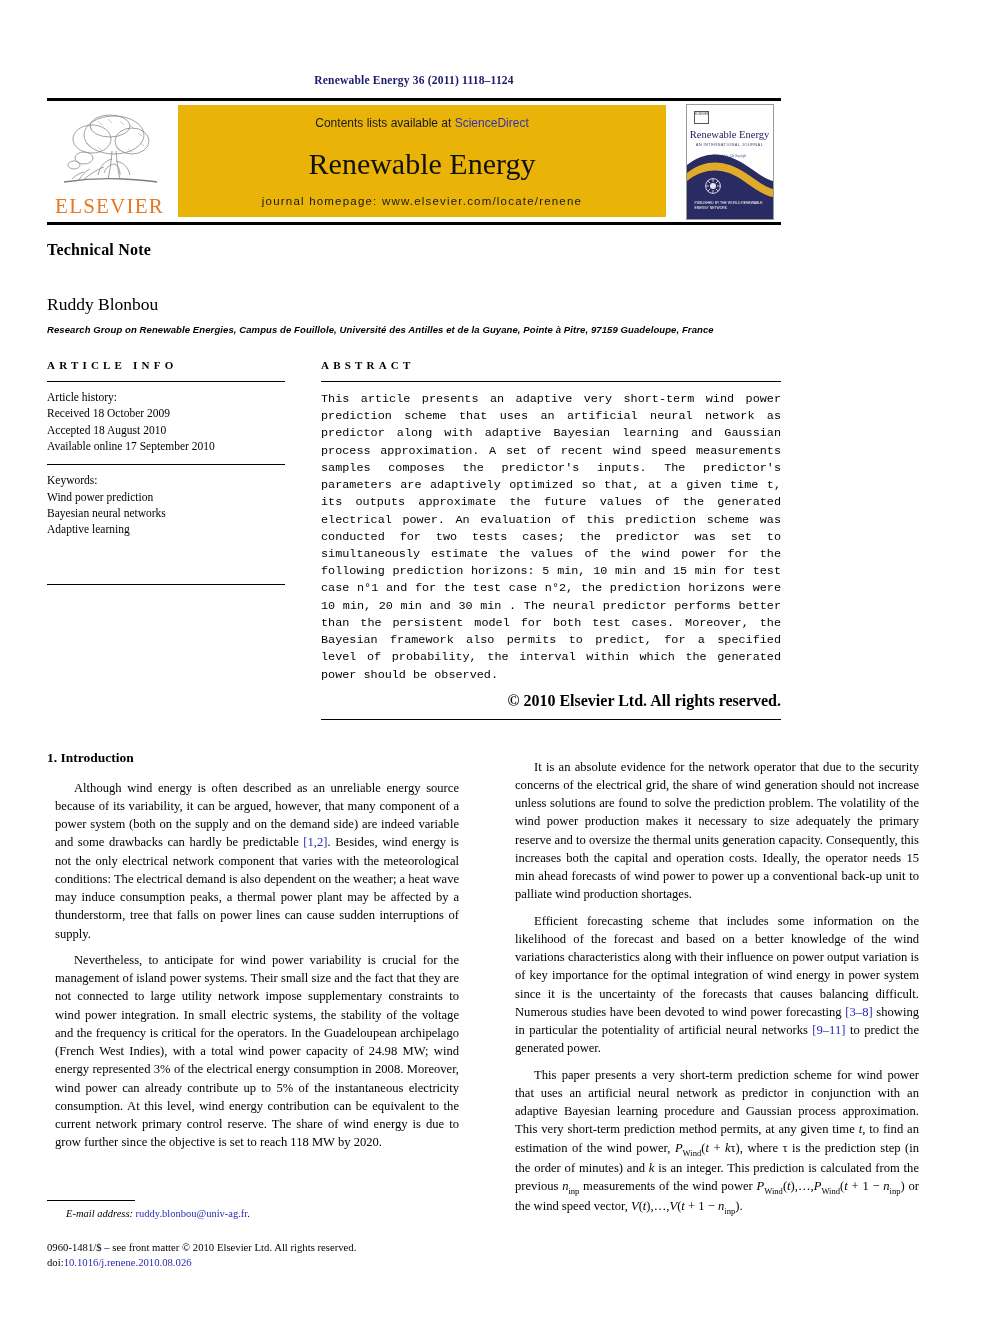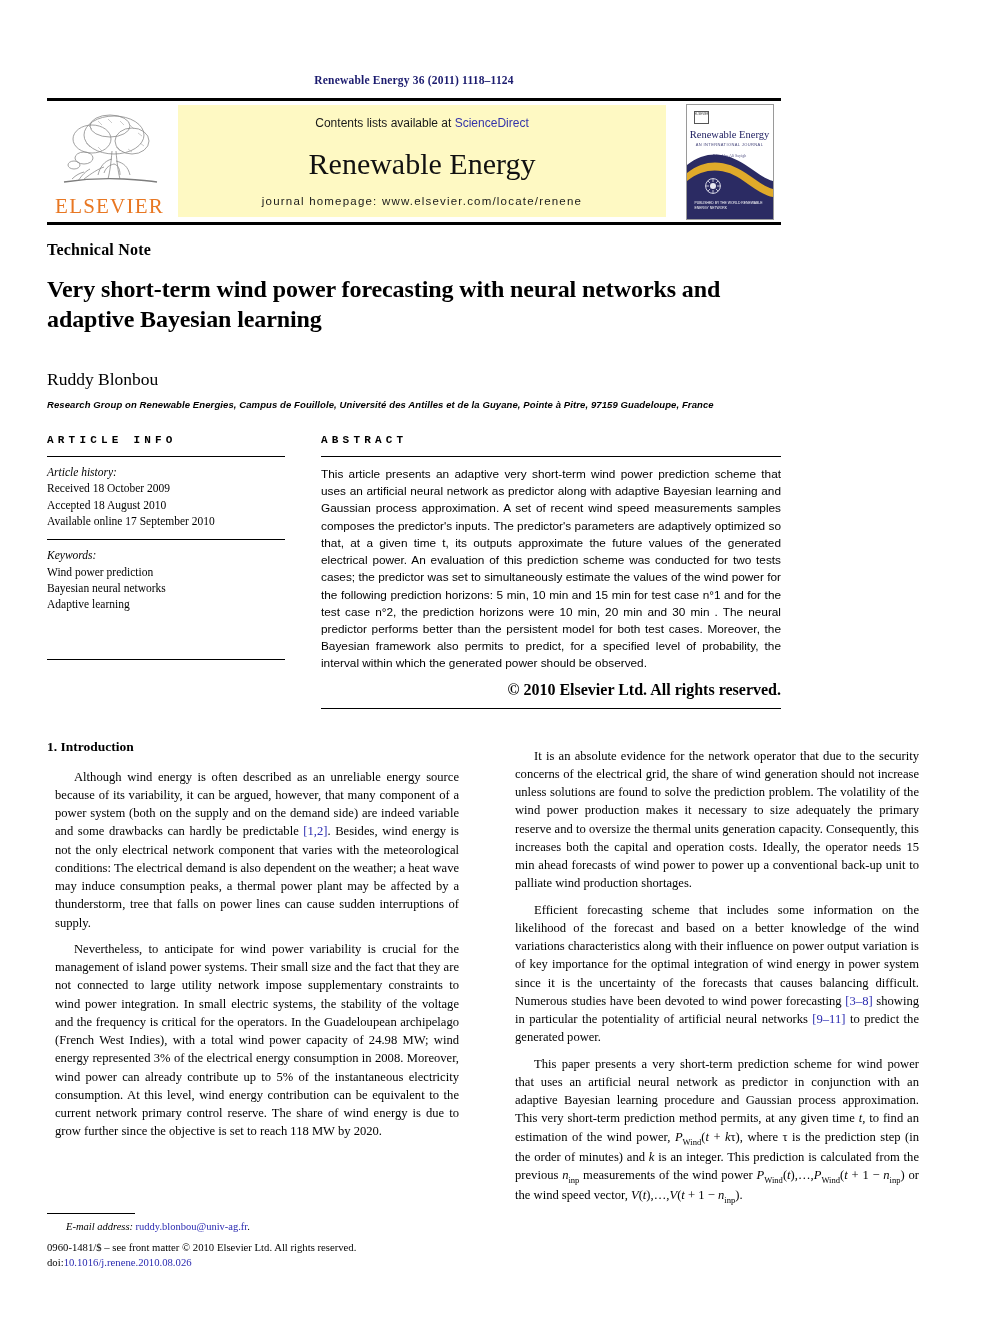--- a/index.html
+++ b/index.html
@@ -58,21 +58,21 @@
   .elsevier-word {
     font-family: "Liberation Serif", serif;
     font-size: 21px;
     color: #e87722;
     letter-spacing: 1.2px;
     line-height: 1;
     margin-top: 1px;
   }
   .center-cell {
     flex: 1 1 auto;
-    background: #fef9c3;
+    background: #eab308;
     margin: 4px 12px 5px 6px;
     display: flex;
     flex-direction: column;
     justify-content: space-between;
     align-items: center;
     box-sizing: border-box;
     padding: 11px 0 10px 0;
   }
   .contents-line {
     font-family: "Liberation Sans", sans-serif;
@@ -198,42 +198,42 @@
 
   
   .info-abstract {
     margin-top: 24px;
     display: flex;
     gap: 36px;
   }
   .info-col { width: 238px; flex: 0 0 238px; }
   .abs-col { flex: 1 1 auto; }
   .sec-label {
-    font-family: Liberation Mono, monospace;
+    font-family: Liberation Serif, serif;
     font-size: 11px;
     font-weight: bold;
     letter-spacing: 4.2px;
   }
   .rule-thin {
     border-top: 1px solid #000;
     margin-top: 10px;
   }
   .rule-med {
     border-top: 1.6px solid #000;
     margin-top: 10px;
   }
   .info-block {
     font-family: "Liberation Serif", serif;
     font-size: 11.5px;
     line-height: 1.42;
     margin-top: 7px;
   }
-  .info-block .it { font-style: italic; }
+  .info-block .it { }
   .abstract-body {
-    font-family: Liberation Sans, sans-serif;
+    font-family: Liberation Mono, monospace;
     font-size: 11.8px;
     line-height: 1.46;
     text-align: justify;
     margin-top: 9px;
   }
   .copyright-line {
     font-family: "Liberation Serif", serif;
     font-size: 16px;
     text-align: right;
     margin-top: 8px;
@@ -268,21 +268,21 @@
     text-align: justify;
     text-indent: 19px;
     margin: 8px;
   }
   .para + .para { margin-top: 0; }
   .cite { color: #2a2ab0; }
   .mail-link { color: #2a2ab0; }
   .footnote-wrap {
     position: absolute;
     left: 0;
-    top: 474px;
+    top: 450px;
     width: 420px;
   }
   .footnote-rule {
     width: 88px;
     border-top: 1px solid #000;
   }
   .footnote-text {
     font-family: "Liberation Serif", serif;
     font-size: 10.5px;
     margin-top: 7px;
@@ -363,21 +363,20 @@
             <path d="M3.8 3.8 L6.2 6.2 M11.8 11.8 L14.2 14.2 M14.2 3.8 L11.8 6.2 M6.2 11.8 L3.8 14.2"></path>
           </g>
         </svg>
         <div class="cover-foot">PUBLISHED BY THE WORLD RENEWABLE ENERGY NETWORK</div>
       </div>
     </div>
 
   </div>
 
   <div class="article-type">Technical Note</div>
-  <h1 class="article-title">Very short-term wind power forecasting with neural networks and adaptive Bayesian learning</h1>
   <div class="author">Ruddy Blonbou</div>
   <div class="affiliation">Research Group on Renewable Energies, Campus de Fouillole, Université des Antilles et de la Guyane, Pointe à Pitre, 97159 Guadeloupe, France</div>
 
   <div class="info-abstract">
 
     <div class="info-col">
       <div class="sec-label">ARTICLE INFO</div>
       <div class="rule-thin"></div>
       <div class="info-block">
         <div class="it">Article history:</div>

